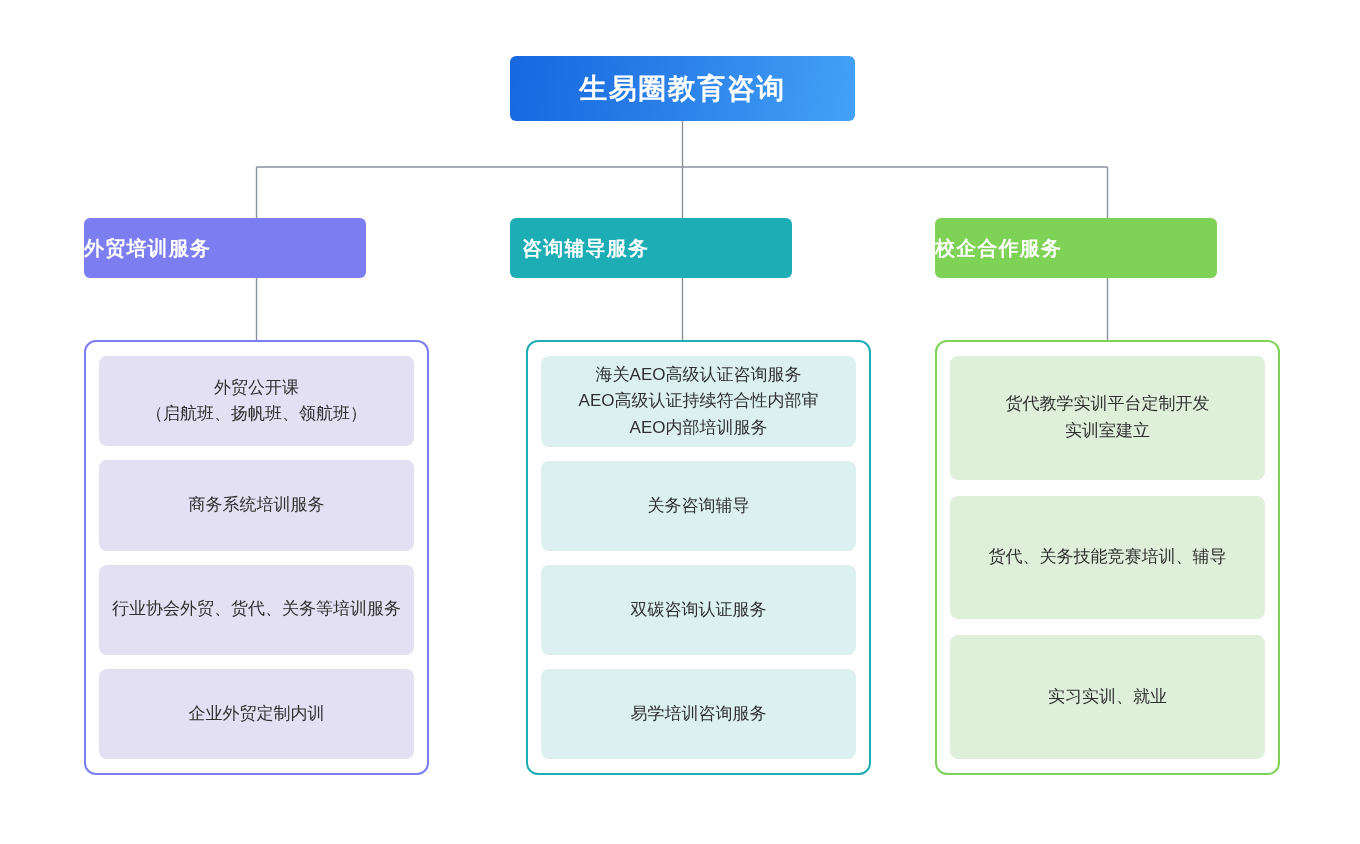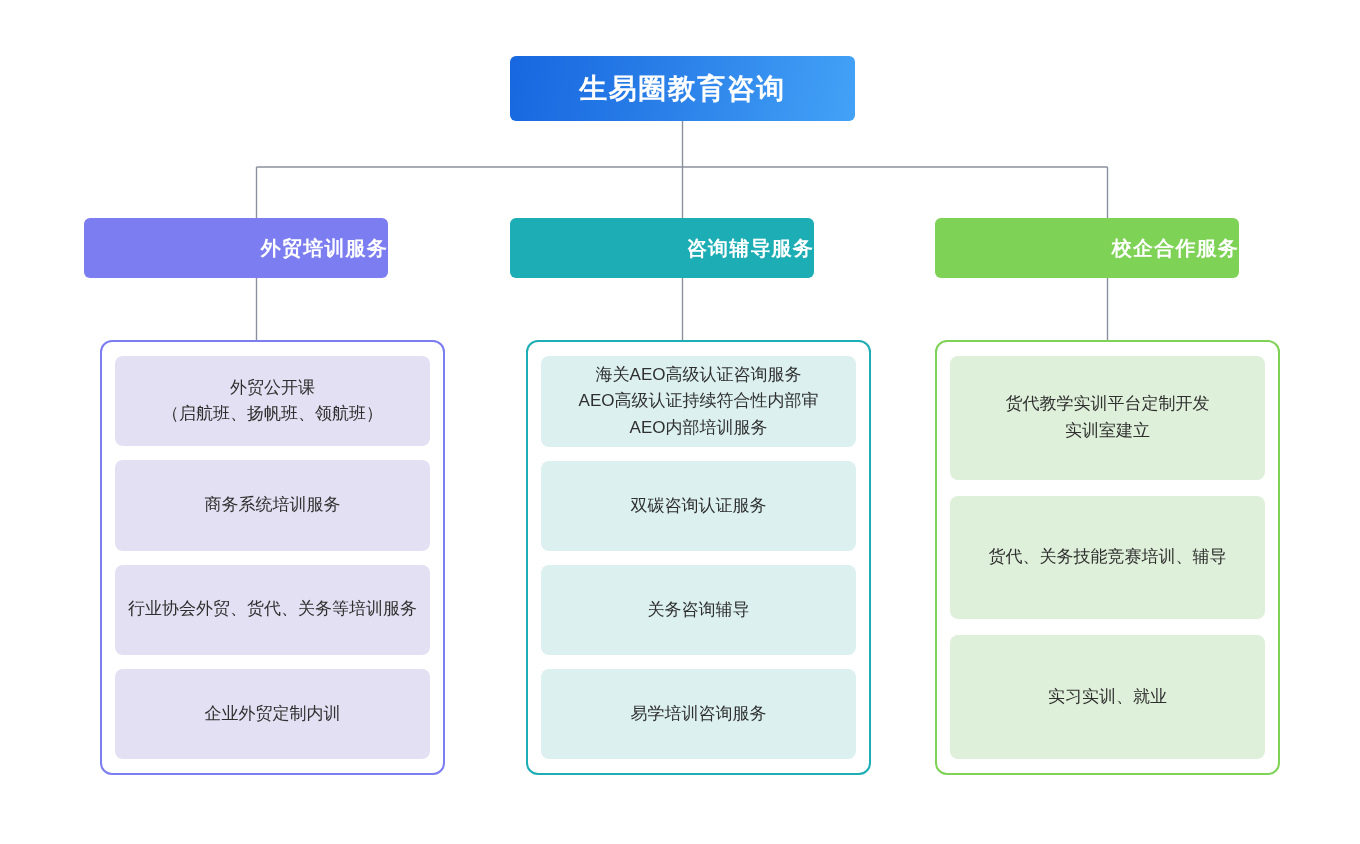--- a/index.html
+++ b/index.html
@@ -54,26 +54,26 @@
     position: absolute;
     top: 218px;
     width: 345px;
     z-index: 3;
   }
   .col-0 { left: 84px; }
   .col-1 { left: 510px; }
   .col-2 { left: 935px; }
 
   .cat-header {
-    width: 304px;
+    width: 282px;
     height: 60px;
     border-radius: 6px;
     display: flex;
     align-items: center;
-    justify-content: flex-end;
+    justify-content: flex-start;
   }
   .cat-header .cat-label {
     color: #ffffff;
     font-size: 20px;
     font-weight: bold;
     letter-spacing: 1.2px;
   }
 
   
   .panel {
@@ -102,21 +102,21 @@
   }
   .card .card-label {
     font-size: 17px;
     line-height: 1.55;
     color: #2f2f2f;
     white-space: pre-line;
   }
 
   
   .theme-purple .cat-header { background: #7b7df0; }
-  .theme-purple .panel      { border-color: #7b7df0; margin-left: 16px; }
+  .theme-purple .panel      { border-color: #7b7df0; }
   .theme-purple .card       { background: #e2e0f2; }
 
   
   .theme-teal .cat-header { background: #1dadb5; padding-left: 12px; }
   .theme-teal .panel      { border-color: #1dadb5; margin-left: 16px; }
   .theme-teal .card       { background: #dcf0f0; }
 
   
   .theme-green .cat-header { background: #7ed256; }
   .theme-green .panel      { border-color: #7ed256; gap: 16px; }
@@ -171,24 +171,24 @@
     <div class="cat-header">
       <span class="cat-label">咨询辅导服务</span>
     </div>
     <div class="panel">
       <div class="card">
         <span class="card-label">海关AEO高级认证咨询服务
 AEO高级认证持续符合性内部审
 AEO内部培训服务</span>
       </div>
       <div class="card">
+        <span class="card-label">关务咨询辅导</span>
+      </div>
+      <div class="card">
         <span class="card-label">双碳咨询认证服务</span>
-      </div>
-      <div class="card">
-        <span class="card-label">关务咨询辅导</span>
       </div>
       <div class="card">
         <span class="card-label">易学培训咨询服务</span>
       </div>
     </div>
   </div>
 
   <div class="column col-2 theme-green">
     <div class="cat-header">
       <span class="cat-label">校企合作服务</span>

